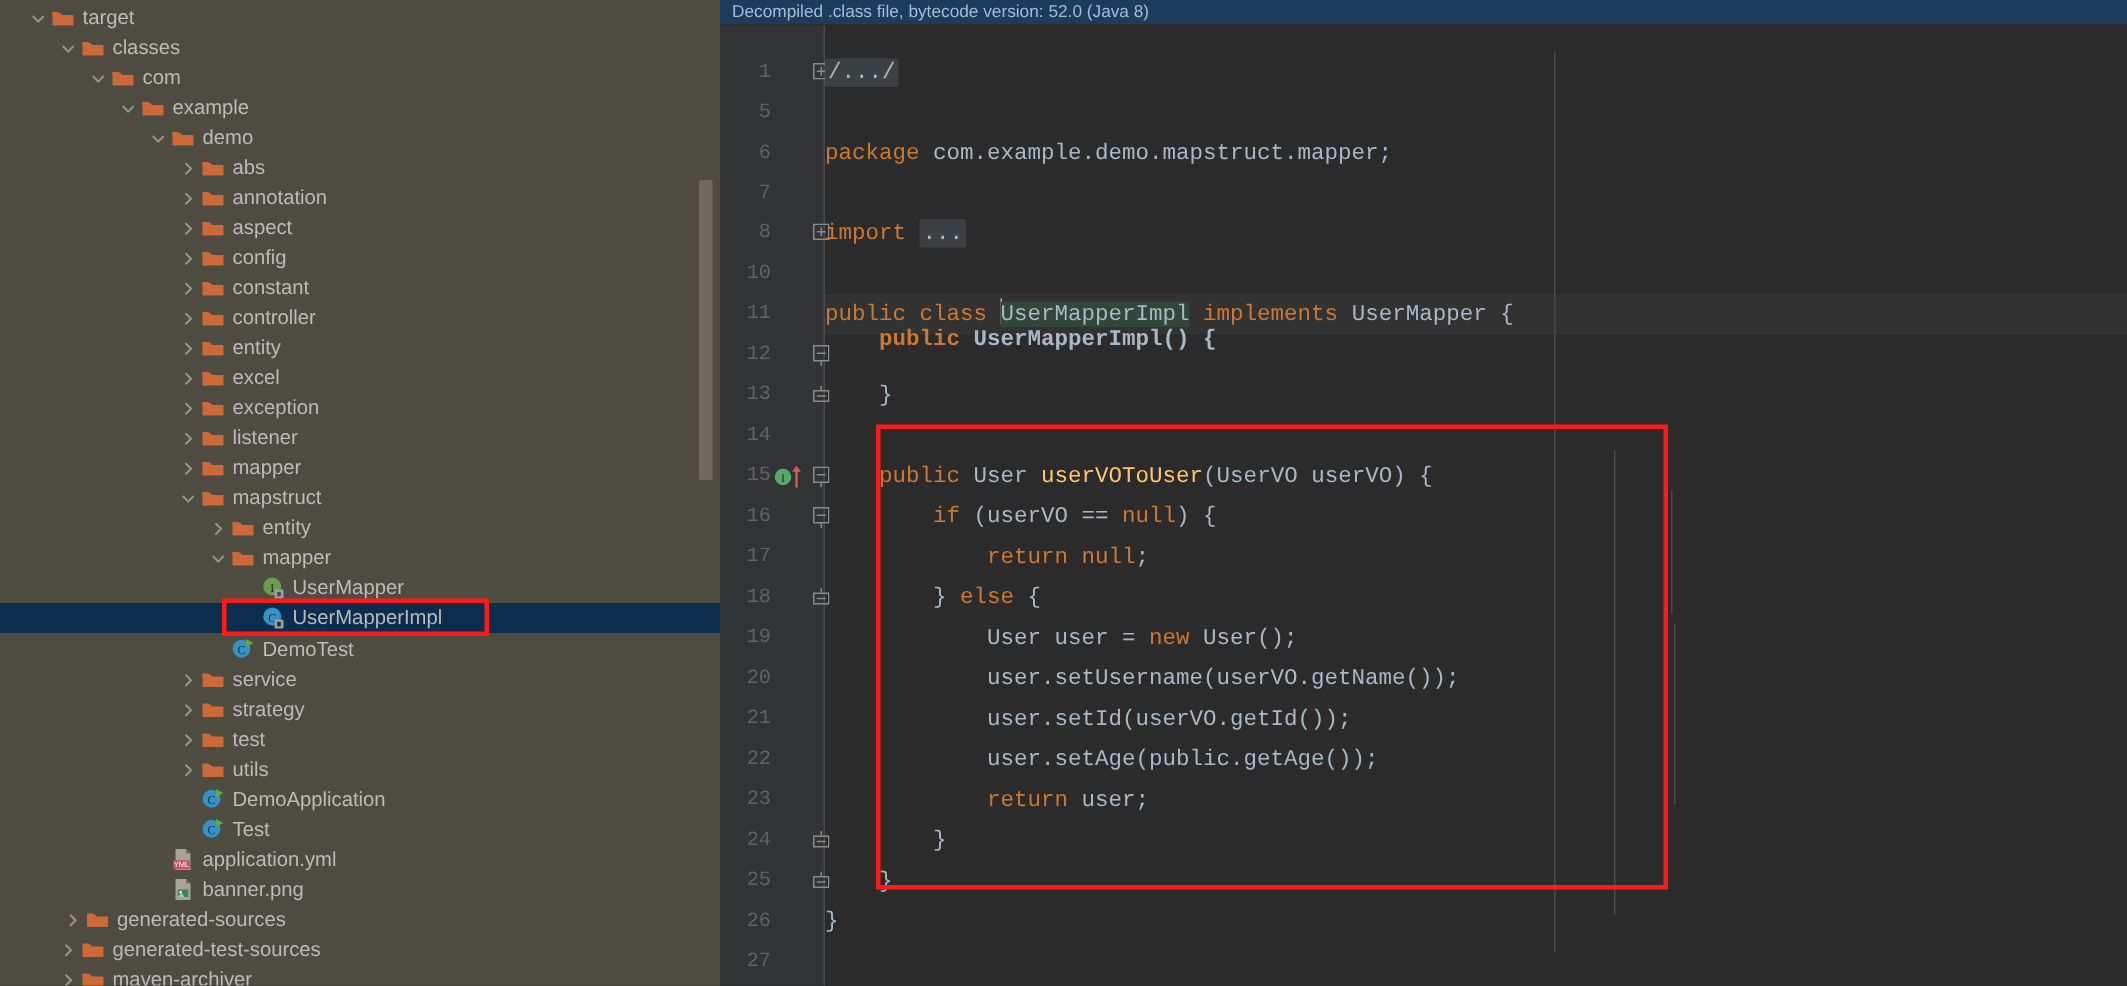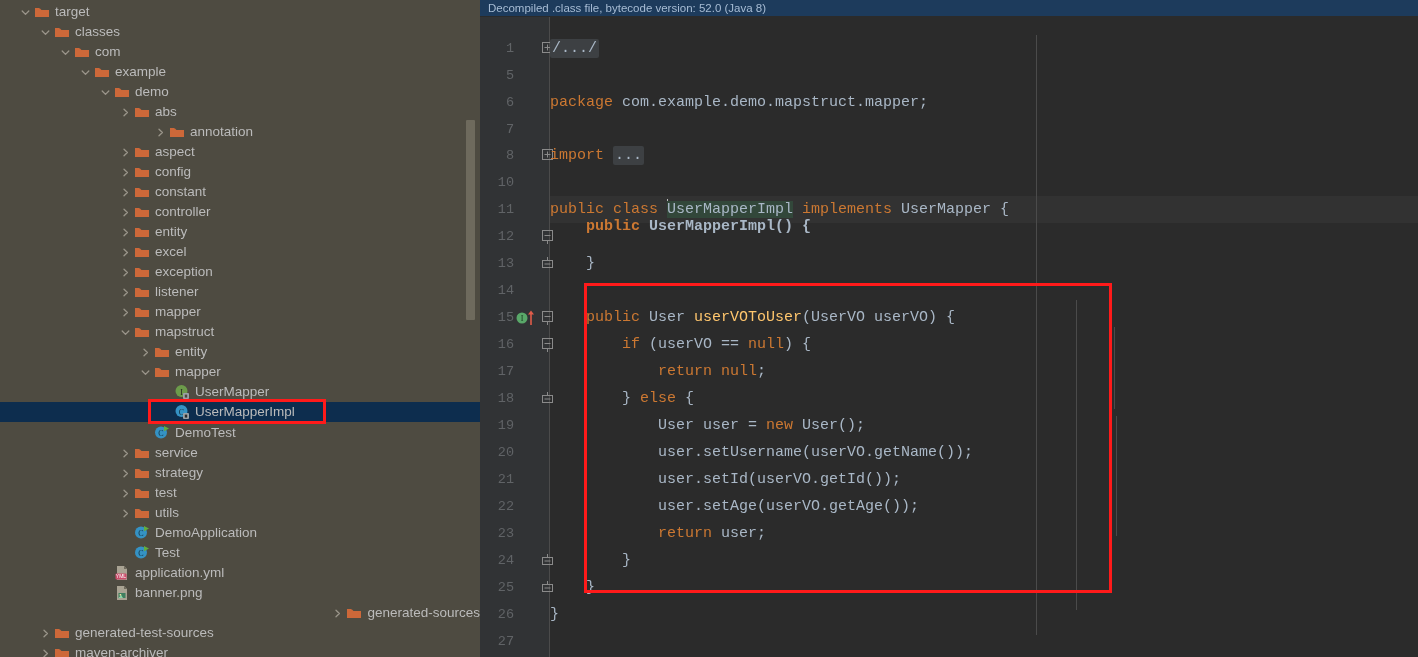--- a/index.html
+++ b/index.html
@@ -234,21 +234,21 @@
             </svg>
           </span>
           <span class="icon">
             <svg width="16" height="16" viewBox="0 0 16 16">
               <path d="M1 4.5 L1 13 L15 13 L15 6 L7.5 6 L6 4.5 Z" fill="#cd6839"></path>
               <path d="M1 4 L1 6 L6.2 6 L5 4 Z" fill="#cd6839"></path>
             </svg>
           </span>
           <span class="tree-label">abs</span>
         </div>
-        <div class="tree-row" style="position: absolute; top: 122px; left: 0px; right: 0px; padding-left: 35px;">
+        <div class="tree-row" style="position: absolute; top: 122px; left: 0px; right: 0px;">
           <span style="display: inline-block; flex: 0 0 120px;"></span>
           <span class="arrow">
             <svg width="11" height="11" viewBox="0 0 11 11">
               <path d="M4 2.2 L7.4 5.5 L4 8.8" stroke="#9a958a" stroke-width="1.3" fill="none" stroke-linecap="round" stroke-linejoin="round"></path>
             </svg>
           </span>
           <span class="icon">
             <svg width="16" height="16" viewBox="0 0 16 16">
               <path d="M1 4.5 L1 13 L15 13 L15 6 L7.5 6 L6 4.5 Z" fill="#cd6839"></path>
               <path d="M1 4 L1 6 L6.2 6 L5 4 Z" fill="#cd6839"></path>
@@ -578,21 +578,21 @@
             <svg width="16" height="16" viewBox="0 0 16 16">
               <path d="M3 1 L10 1 L13 4 L13 15 L3 15 Z" fill="#a9a393"></path>
               <path d="M10 1 L13 4 L10 4 Z" fill="#6f6a5c"></path>
               <rect x="4.5" y="8" width="7" height="5" fill="#3f7f5f"></rect>
               <circle cx="6.4" cy="9.8" r="0.9" fill="#ffe9a8"></circle>
               <path d="M4.5 13 L7.2 10 L9 13 Z" fill="#8fd4a8"></path>
             </svg>
           </span>
           <span class="tree-label">banner.png</span>
         </div>
-        <div class="tree-row" style="position: absolute; top: 603px; left: 3px; right: 0px; justify-content: flex-end;">
+        <div class="tree-row" style="position: absolute; top: 603px; left: 3px; right: 0px;">
           <span style="display: inline-block; flex: 0 0 40px;"></span>
           <span class="arrow">
             <svg width="11" height="11" viewBox="0 0 11 11">
               <path d="M4 2.2 L7.4 5.5 L4 8.8" stroke="#9a958a" stroke-width="1.3" fill="none" stroke-linecap="round" stroke-linejoin="round"></path>
             </svg>
           </span>
           <span class="icon">
             <svg width="16" height="16" viewBox="0 0 16 16">
               <path d="M1 4.5 L1 13 L15 13 L15 6 L7.5 6 L6 4.5 Z" fill="#cd6839"></path>
               <path d="M1 4 L1 6 L6.2 6 L5 4 Z" fill="#cd6839"></path>
@@ -774,21 +774,21 @@
             <svg width="11" height="14" viewBox="0 0 11 14">
               <path d="M5.5 0 V3" stroke="#8a8a8a" stroke-width="1"></path>
               <rect x="0.5" y="3.5" width="10" height="7" fill="none" stroke="#8a8a8a"></rect>
               <path d="M2.5 7 H8.5" stroke="#8a8a8a" stroke-width="1"></path>
             </svg>
           </div>
           <div class="code-line" style="top: 368px;"><span class="id">        } </span><span class="kw">else</span><span class="id"> {</span></div>
           <div class="code-line" style="top: 395px;"><span class="id">            User user = </span><span class="kw">new</span><span class="id"> User();</span></div>
           <div class="code-line" style="top: 422px;"><span class="id">            user.setUsername(userVO.getName());</span></div>
           <div class="code-line" style="top: 449px;"><span class="id">            user.setId(userVO.getId());</span></div>
-          <div class="code-line" style="top: 476px;"><span class="id">            user.setAge(userVO.getAge());</span></div>
+          <div class="code-line" style="top: 476px;"><span class="id">            user.setAge(public.getAge());</span></div>
           <div class="code-line" style="top: 503px;"><span class="id">            </span><span class="kw">return</span><span class="id"> user;</span></div>
           <div class="foldmark" style="top: 530px; left: 62px;">
             <svg width="11" height="14" viewBox="0 0 11 14">
               <path d="M5.5 0 V3" stroke="#8a8a8a" stroke-width="1"></path>
               <rect x="0.5" y="3.5" width="10" height="7" fill="none" stroke="#8a8a8a"></rect>
               <path d="M2.5 7 H8.5" stroke="#8a8a8a" stroke-width="1"></path>
             </svg>
           </div>
           <div class="code-line" style="top: 530px;"><span class="id">        }</span></div>
           <div class="foldmark" style="top: 557px; left: 62px;">

